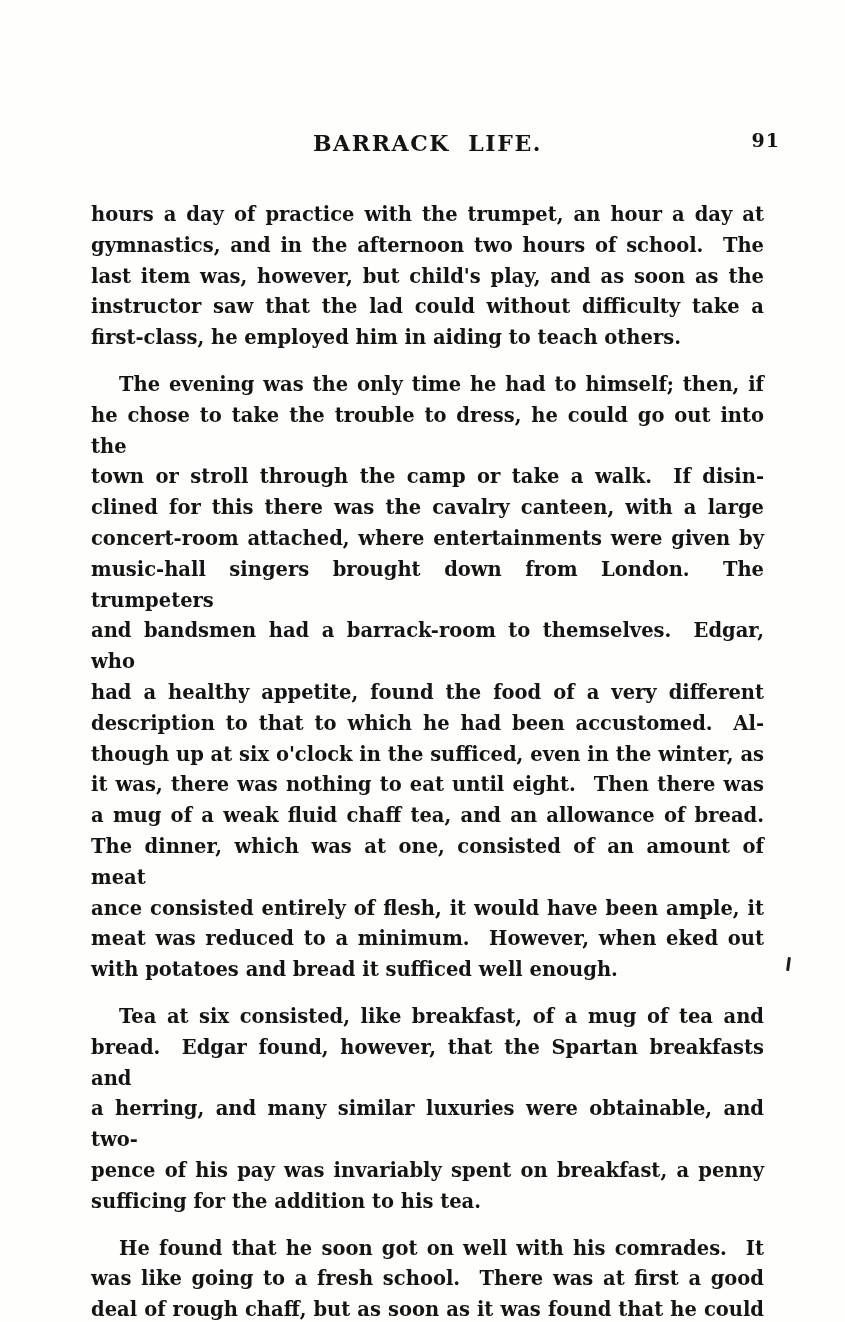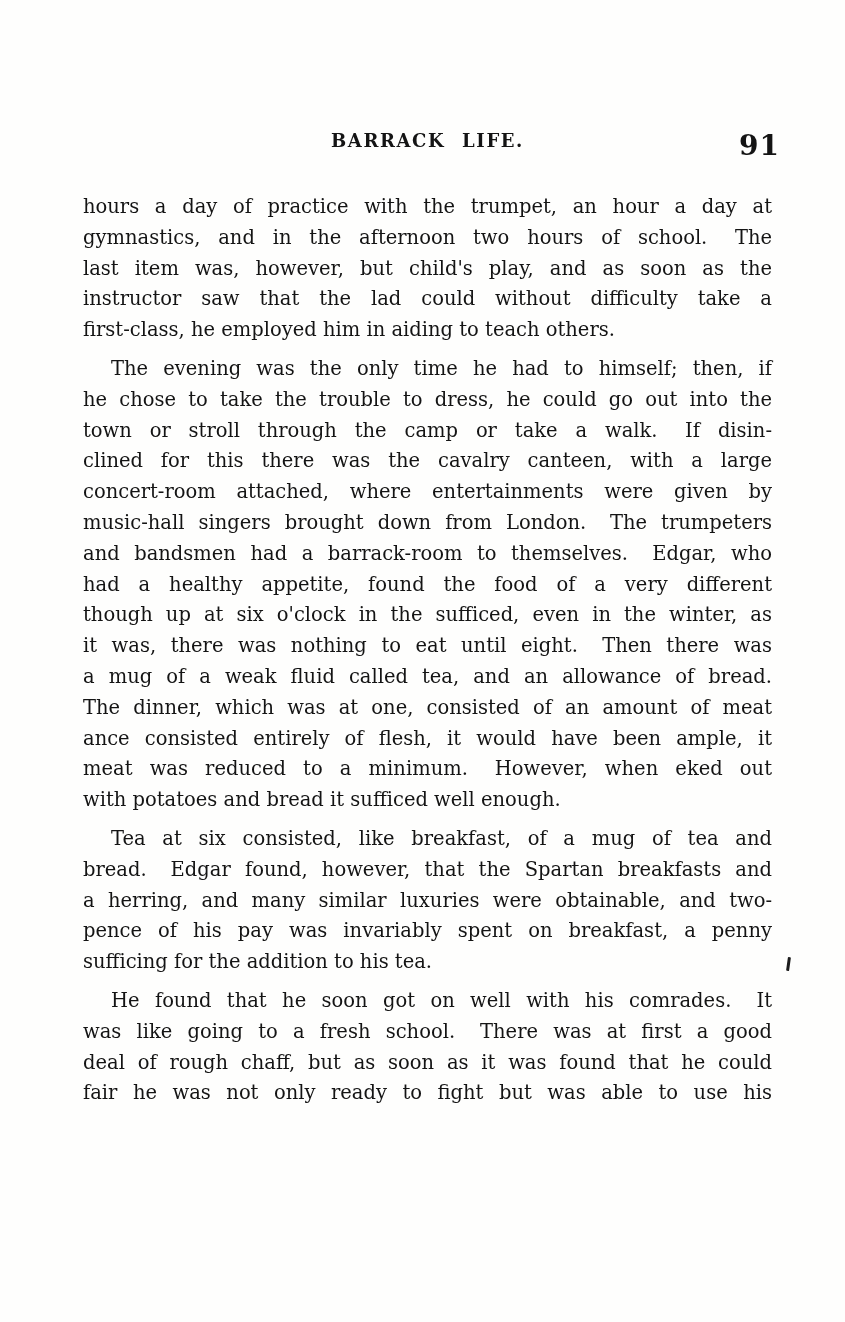--- a/index.html
+++ b/index.html
@@ -18,44 +18,44 @@
   }
   .running-header {
     position: absolute;
     left: 75px;
     top: 130px;
     width: 705px;
     height: 26px;
     text-align: center;
   }
   .header-title {
-    font-size: 18px;
+    font-size: 22px;
     font-weight: bold;
     letter-spacing: 1.6px;
     word-spacing: 9px;
     color: #141414;
   }
   .page-number {
     position: absolute;
     right: 0;
     top: -1px;
-    font-size: 28px;
+    font-size: 19px;
     font-weight: bold;
     letter-spacing: 1px;
     color: #141414;
   }
   .body-text {
     position: absolute;
     left: 75px;
     top: 184px;
     width: 705px;
     font-size: 19.5px;
     line-height: 30.8px;
   }
-  .paragraph { margin: 8px; }
+  .paragraph { margin: 16px; font-weight: bold; }
   .line {
     text-align: justify;
     text-align-last: justify;
   }
   .line.indent { text-indent: 28px; }
   .line.para-end {
     text-align: right;
     text-align-last: left;
   }
   .margin-tick {
@@ -88,23 +88,24 @@
       </div>
       <div class="paragraph">
         <div class="line indent">The evening was the only time he had to himself; then, if</div>
         <div class="line">he chose to take the trouble to dress, he could go out into the</div>
         <div class="line">town or stroll through the camp or take a walk.  If disin-</div>
         <div class="line">clined for this there was the cavalry canteen, with a large</div>
         <div class="line">concert-room attached, where entertainments were given by</div>
         <div class="line">music-hall singers brought down from London.  The trumpeters</div>
         <div class="line">and bandsmen had a barrack-room to themselves.  Edgar, who</div>
         <div class="line">had a healthy appetite, found the food of a very different</div>
+        <div class="line">description to that to which he had been accustomed.  Al-</div>
         <div class="line">though up at six o'clock in the sufficed, even in the winter, as</div>
         <div class="line">it was, there was nothing to eat until eight.  Then there was</div>
-        <div class="line">a mug of a weak fluid called tea, and an allowance of bread.</div>
+        <div class="line">a mug of a weak fluid chaff tea, and an allowance of bread.</div>
         <div class="line">The dinner, which was at one, consisted of an amount of meat</div>
         <div class="line">ance consisted entirely of flesh, it would have been ample, it</div>
         <div class="line">meat was reduced to a minimum.  However, when eked out</div>
         <div class="line para-end">with potatoes and bread it sufficed well enough.</div>
       </div>
       <div class="paragraph">
         <div class="line indent">Tea at six consisted, like breakfast, of a mug of tea and</div>
         <div class="line">bread.  Edgar found, however, that the Spartan breakfasts and</div>
         <div class="line">a herring, and many similar luxuries were obtainable, and two-</div>
         <div class="line">pence of his pay was invariably spent on breakfast, a penny</div>

